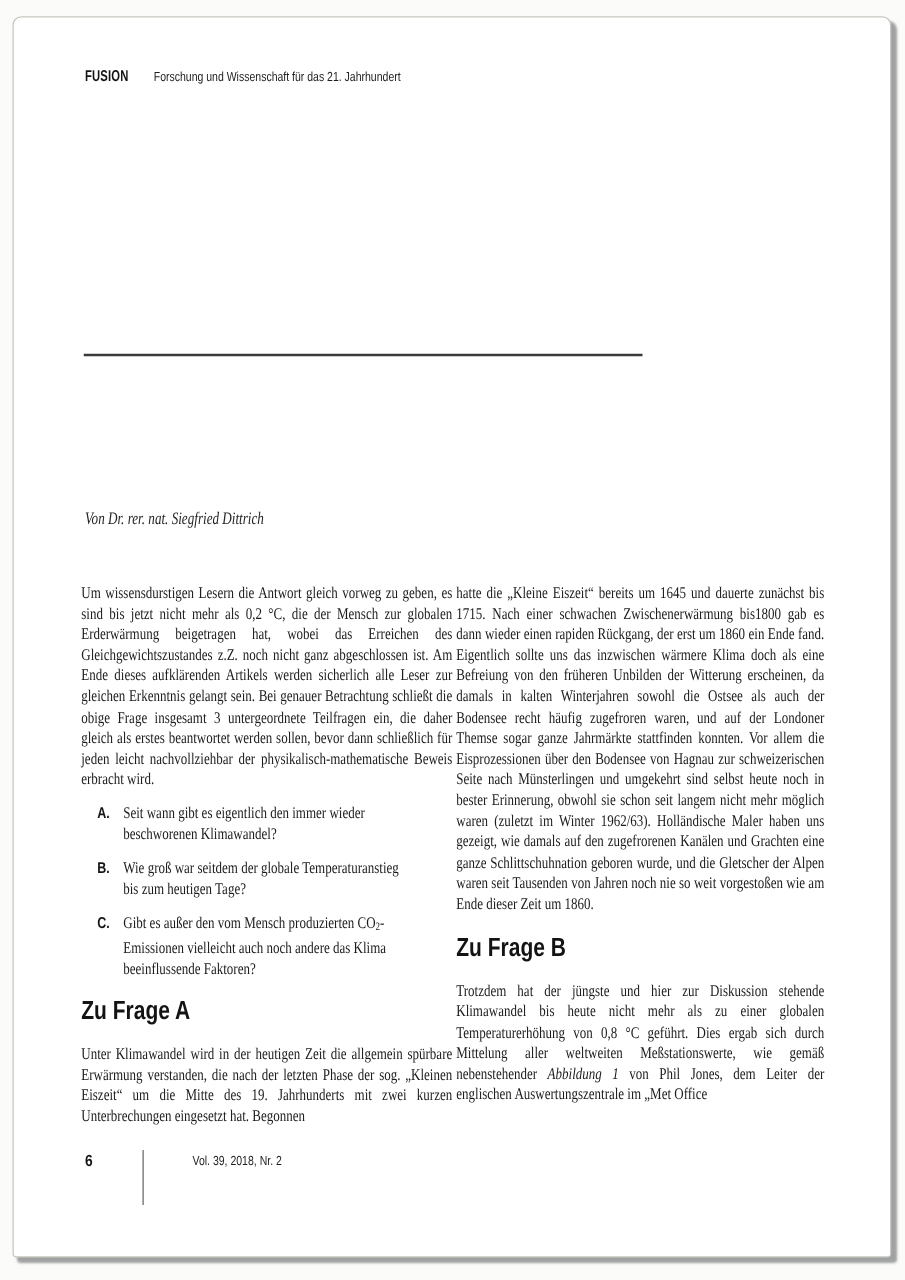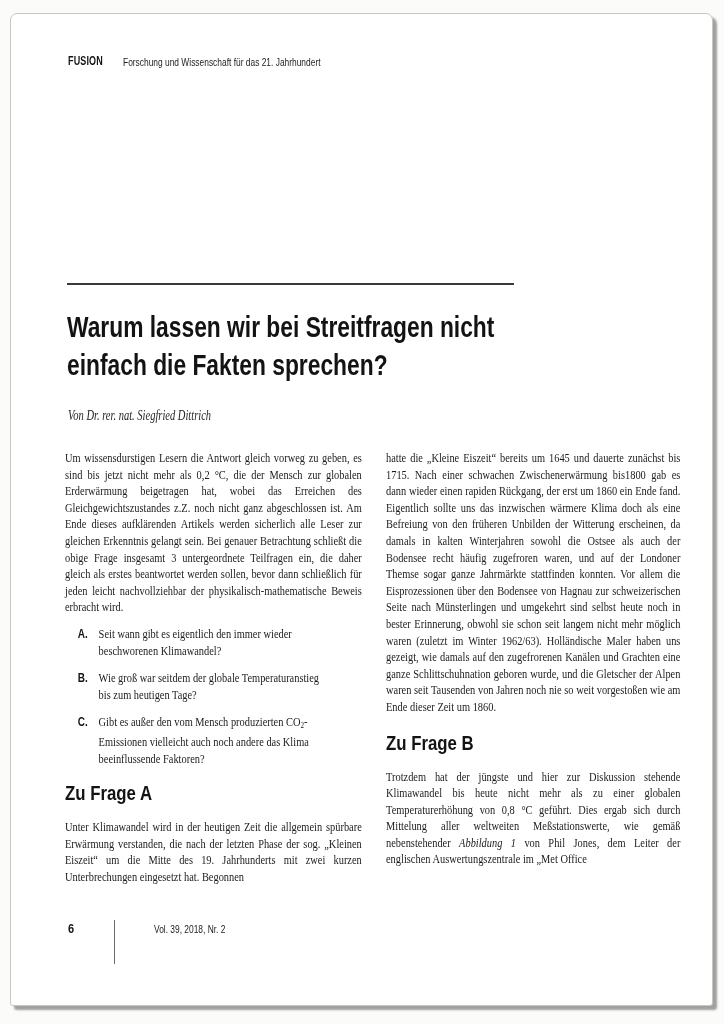--- a/index.html
+++ b/index.html
@@ -63,22 +63,22 @@
   }
   .byline {
     position: absolute; left: 57px; top: 395px;
     font-style: italic; font-size: 14px; line-height: 1;
     color: #242424; white-space: nowrap;
     transform: scaleX(0.75); transform-origin: 0 0;
   }
 
   
   .columns {
-    position: absolute; left: 54px; top: 436px;
-    width: 604px; display: flex; gap: 24px;
+    position: absolute; left: 54px; top: 452px;
+    width: 604px; display: flex; gap: 3px;
   }
   .col { position: relative; }
   .col.left  { width: 297px; }
   .col.right { width: 294px; }
   .col-inner {
     transform: scaleX(0.8); transform-origin: 0 0;
     font-size: 13px; line-height: 16.6px;
     text-align: justify; hyphens: auto;
     color: #1b1b1b;
   }
@@ -132,24 +132,20 @@
 
 <div class="stage">
   <div class="page">
 
     <div class="brand">FUSION</div>
     <div class="tagline">Forschung und Wissenschaft für das 21. Jahrhundert</div>
 
 
     <div class="rule"></div>
 
-    <div class="subtitle">
-      <div class="line">Warum lassen wir bei Streitfragen nicht</div>
-      <div class="line">einfach die Fakten sprechen?</div>
-    </div>
 
     <div class="byline">Von Dr. rer. nat. Siegfried Dittrich</div>
 
     <div class="columns">
 
       <div class="col left">
         <div class="col-inner">
           <p class="intro">Um wissensdurstigen Lesern die Antwort gleich vorweg zu geben, es sind bis jetzt nicht mehr als 0,2 °C, die der Mensch zur globalen Erderwärmung beigetragen hat, wobei das Erreichen des Gleichgewichtszustandes z.Z. noch nicht ganz abgeschlossen ist. Am Ende dieses aufklärenden Artikels werden sicherlich alle Leser zur gleichen Erkenntnis gelangt sein. Bei genauer Betrachtung schließt die obige Frage insgesamt 3 untergeordnete Teilfragen ein, die daher gleich als erstes beantwortet werden sollen, bevor dann schließlich für jeden leicht nachvollziehbar der physikalisch-mathematische Beweis erbracht wird.</p>
 
           <div class="questions">

